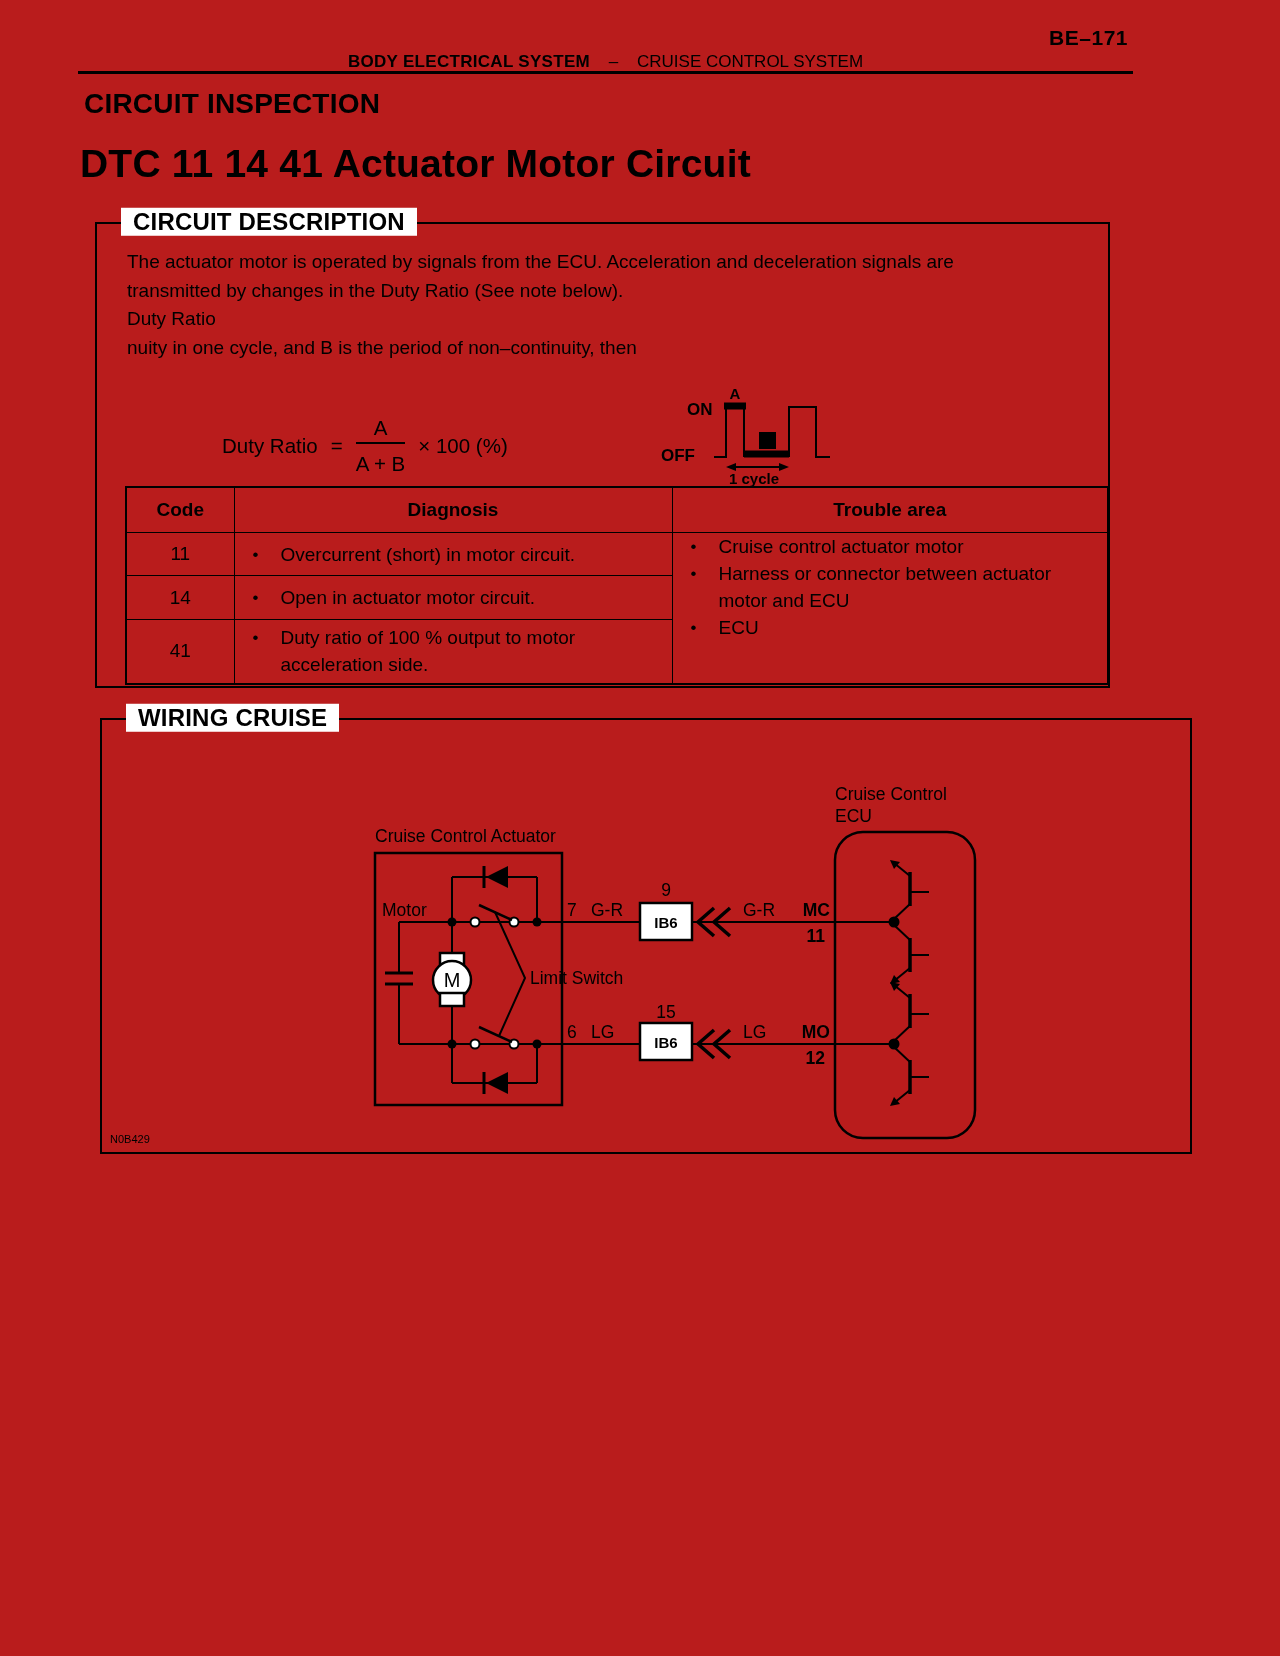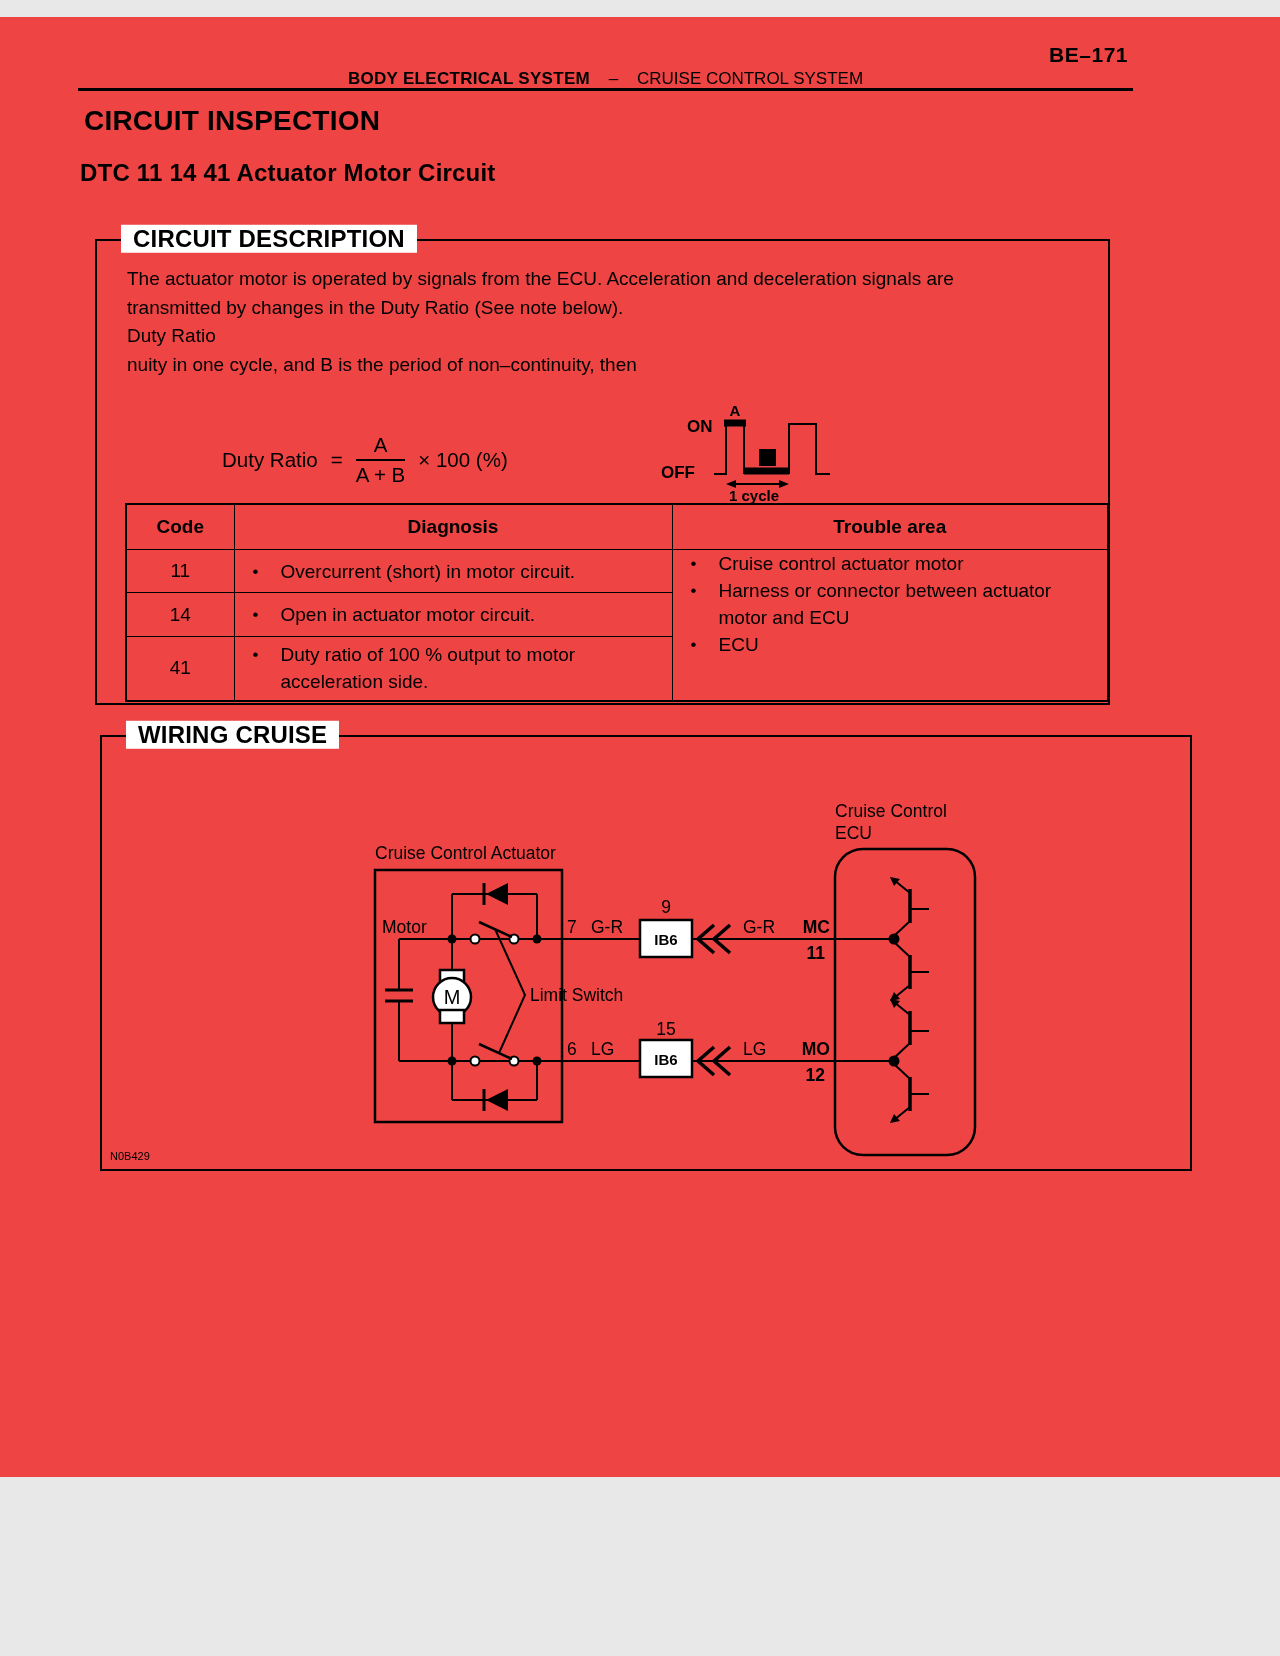--- a/index.html
+++ b/index.html
@@ -1,47 +1,47 @@
 <!DOCTYPE html>
 <html><head>
 <meta charset="utf-8">
 <style>
   html,body{margin:0;padding:0;background:#e8e8e8;}
   .page{
-    position:relative;width:1280px;height:1460px;margin:17px auto;
-    background:#ef4444;color:#000;
+    position:relative;width:1280px;height:1656px;margin:0 auto;
+    background:#b91c1c;color:#000;
     font-family:"Liberation Sans", sans-serif;
     overflow:hidden;
   }
   .abs{position:absolute;}
   
   .page-num{top:26px;left:1000px;width:128px;text-align:right;font-size:21px;font-weight:bold;letter-spacing:.5px;}
   .running-head{top:52px;left:78px;width:1055px;text-align:center;font-size:17px;white-space:nowrap;}
   .running-head .bold{font-weight:bold;letter-spacing:.3px;}
   .running-head .sep{margin:0 14px;}
   .header-rule{top:71px;left:78px;width:1055px;height:3px;background:#000;}
   .h1{top:88px;left:84px;font-size:28px;font-weight:bold;letter-spacing:.2px;white-space:nowrap;}
-  .h2{top:142px;left:80px;font-size:24px;font-weight:bold;letter-spacing:.2px;white-space:nowrap;}
+  .h2{top:142px;left:80px;font-size:39px;font-weight:bold;letter-spacing:.2px;white-space:nowrap;}
   
   .framed{border:2.5px solid #000;box-sizing:border-box;}
   .frame-heading{
     position:absolute;top:0;transform:translateY(-58%);
     left:24px;background:#fff;padding:0 12px;
     font-size:24px;font-weight:bold;letter-spacing:.2px;white-space:nowrap;
   }
   .desc-frame{top:222px;left:95px;width:1015px;height:466px;}
   .wiring-frame{top:718px;left:100px;width:1092px;height:436px;}
   
   .desc-lines{top:24px;left:30px;font-size:19px;line-height:28.5px;white-space:nowrap;}
   
   .formula{top:192px;left:125px;display:flex;align-items:center;font-size:20.5px;white-space:nowrap;}
   .formula .eq{margin:0 13px;}
   .frac{display:inline-block;text-align:center;line-height:1.15;}
   .frac .num{display:block;border-bottom:2.5px solid #000;padding:0 14px 2px;}
-  .frac .den{display:block;padding-top:2px;}
+  .frac .den{display:block;padding-top:8px;}
   .formula .mult{margin-left:13px;}
   
   .waveform{top:163px;left:557px;}
   
   .dtc-table{top:262px;left:28px;border-collapse:collapse;table-layout:fixed;width:982px;border-radius:13px;}
   .dtc-table th,.dtc-table td{border:1.6px solid #000;font-size:19px;padding:0;}
   .dtc-table{border:2.5px solid #000;}
   .dtc-table th{font-weight:bold;height:44px;text-align:center;}
   .col-code{width:108px;}
   .col-diag{width:438px;}

